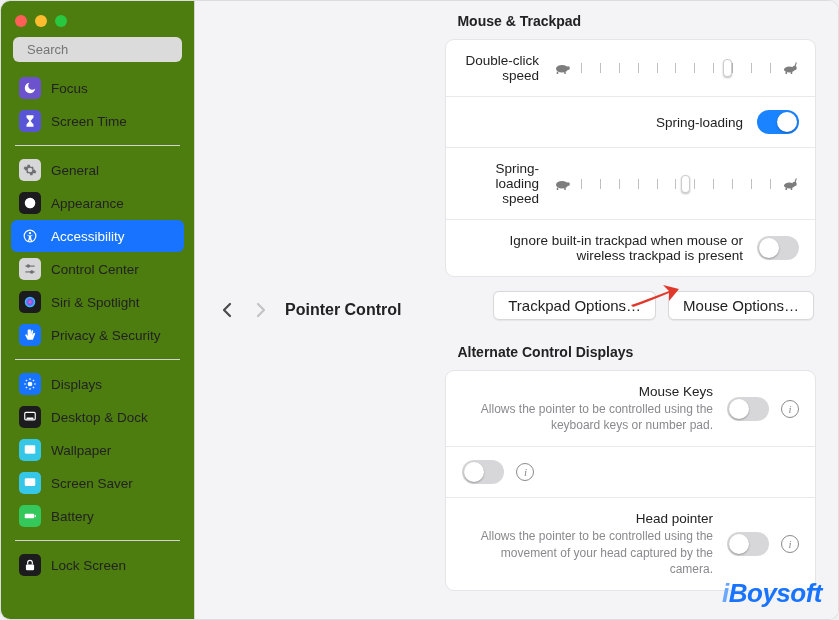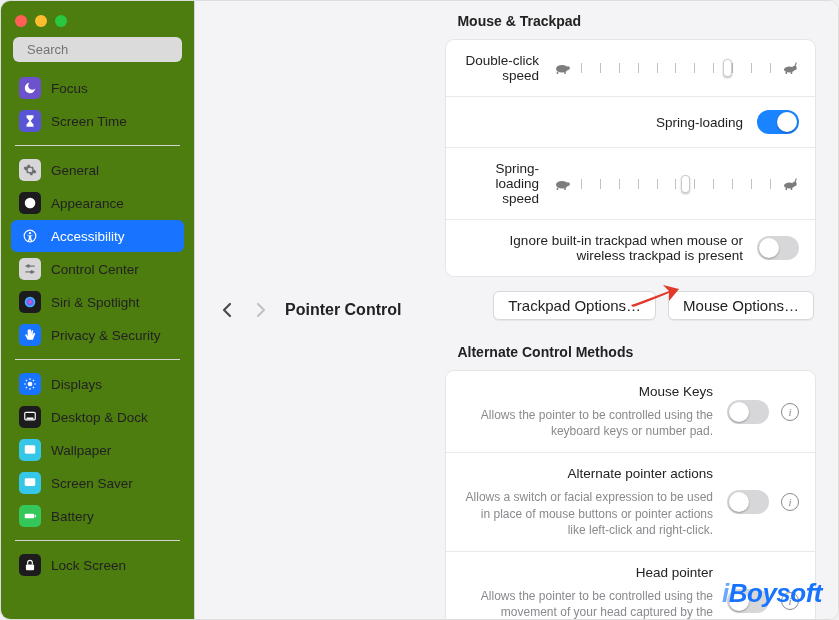--- a/index.html
+++ b/index.html
@@ -29,21 +29,21 @@
 .header { display: flex; align-items: center; gap: 14px; padding: 14px 22px; }
 .navbtn { width: 20px; height: 20px; display: flex; align-items: center; justify-content: center; color: #555; cursor: pointer; }
 .navbtn.disabled { color: #bcbcbc; }
 .header-title { font-size: 16px; font-weight: 700; color: #222; }
 .content { flex: 1; overflow-y: auto; padding: 0 22px 22px 22px; }
 .section-title { font-size: 14px; font-weight: 700; color: #222; margin: 12px 2px 10px 12px; }
 .card { background: #fff; border: 1px solid #e5e4e6; border-radius: 9px; }
 .row { display: flex; align-items: center; justify-content: space-between; padding: 13px 16px; border-bottom: 1px solid #e9e8ea; gap: 14px; text-align: right; }
 .row:last-child { border-bottom: none; }
 .row-label { font-size: 13.5px; color: #222; flex: 1; }
-.row-desc { font-size: 12px; color: #8a8a8e; margin-top: 8px; line-height: 1.35; }
+.row-desc { font-size: 12px; color: #8a8a8e; margin-top: 2px; line-height: 1.35; }
 .row-left { flex: 1; }
 
 
 .speed-slider { display: flex; align-items: center; gap: 10px; }
 .speed-icon { width: 18px; height: 14px; color: #7d7d7d; }
 .slider-track { position: relative; width: 190px; height: 4px; }
 .tick-row { position: absolute; top: -3px; left: 0; right: 0; display: flex; justify-content: space-between; }
 .tick { width: 1px; height: 10px; background: #c0c0c2; }
 .slider-thumb { position: absolute; top: -7px; width: 9px; height: 18px; background: #fff; border: 0.5px solid #ccc; border-radius: 4px; box-shadow: 0 1px 2px rgba(0,0,0,0.25); }
 
@@ -338,50 +338,46 @@
       </div>
 
       <div class="button-row">
         <svg class="arrow-overlay" viewBox="0 0 52 36">
             <path d="M2 30 Q 14 26 40 16 L34 10 L50 14 L40 26 L40 18 Q 16 28 4 32 Z" fill="#e0392b"></path>
           </svg>
         <button class="macbtn">Trackpad Options…</button>
         <button class="macbtn">Mouse Options…</button>
       </div>
 
-      <div class="section-title" style="margin-top:18px;">Alternate Control Methods</div>
+      <div class="section-title" style="margin-top:18px;">Alternate Control Displays</div>
       <div class="card">
         <div class="row">
           <div class="row-left">
             <div class="row-label">Mouse Keys</div>
             <div class="row-desc">Allows the pointer to be controlled using the keyboard keys or number pad.</div>
           </div>
           <div class="right-controls">
             <div class="toggle">
                 <div class="toggle-knob"></div>
               </div>
             <div class="info-icon">i</div>
           </div>
         </div>
         <div class="row">
-          <div class="row-left">
-            <div class="row-label">Alternate pointer actions</div>
-            <div class="row-desc">Allows a switch or facial expression to be used in place of mouse buttons or pointer actions like left-click and right-click.</div>
-          </div>
           <div class="right-controls">
             <div class="toggle">
                 <div class="toggle-knob"></div>
               </div>
             <div class="info-icon">i</div>
           </div>
         </div>
         <div class="row">
           <div class="row-left">
             <div class="row-label">Head pointer</div>
-            <div class="row-desc">Allows the pointer to be controlled using the movement of your head captured by the present.</div>
+            <div class="row-desc">Allows the pointer to be controlled using the movement of your head captured by the camera.</div>
           </div>
           <div class="right-controls">
             <div class="toggle">
                 <div class="toggle-knob"></div>
               </div>
             <div class="info-icon">i</div>
           </div>
         </div>
       </div>
     </div>

